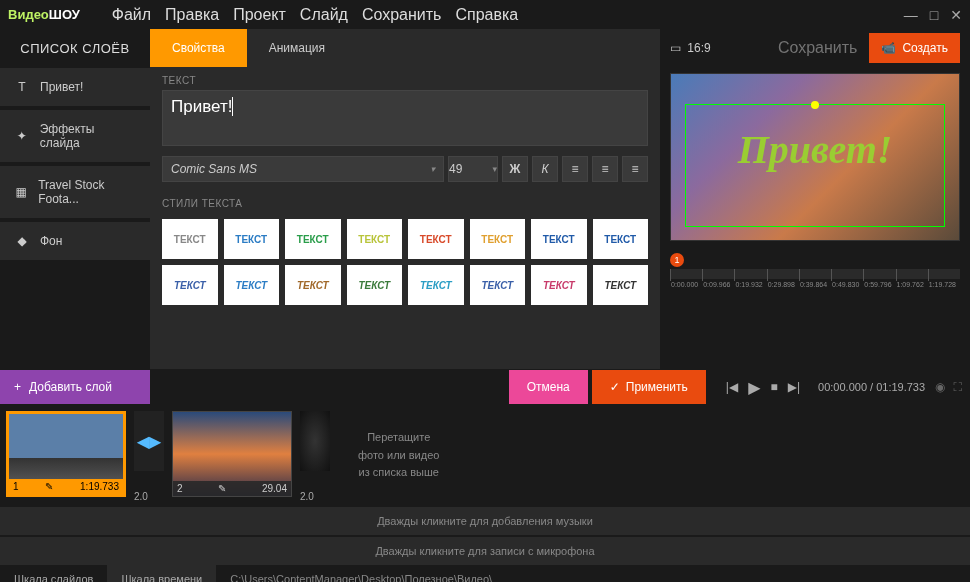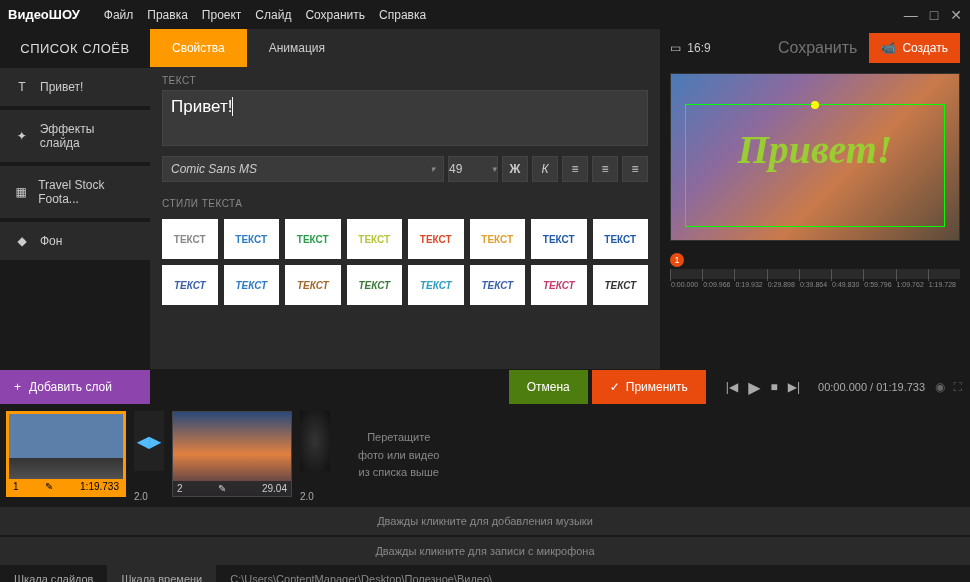--- a/index.html
+++ b/index.html
@@ -1,21 +1,21 @@
 <!DOCTYPE html>
 <html><head>
 <meta charset="utf-8">
 <style>
 *{margin:0;padding:0;box-sizing:border-box;font-family:Arial,sans-serif;user-select:none}
 body{background:#1a1a1a;width:970px;height:582px;overflow:hidden;color:#ccc;font-size:12px}
 .titlebar{height:29px;background:#1a1a1a;display:flex;align-items:center;padding:0 8px}
 .logo{font-weight:bold;font-size:13px}
-.logo .v{color:#ffffff}
+.logo .v{color:#bef264}
 .logo .s{color:#fff}
-.menu{display:flex;gap:14px;margin-left:24px;font-size:12px;color:#ddd}
+.menu{display:flex;gap:14px;margin-left:32px;font-size:16px;color:#ddd}
 .menu span{cursor:pointer}
 .winbtns{margin-left:auto;display:flex;gap:12px;color:#aaa;font-size:14px}
 .winbtns span{cursor:pointer}
 .main{display:flex;height:340px}
 .sidebar{width:150px;background:#1a1a1a}
 .sb-title{text-align:center;padding:12px 0;font-size:13px;color:#ddd;letter-spacing:0.5px}
 .sb-item{display:flex;align-items:center;gap:10px;padding:12px 14px;background:#2a2a2a;margin-bottom:4px;font-size:12px;cursor:pointer}
 .sb-item.active{background:#2a2a2a}
 .sb-icon{width:16px;display:inline-flex;justify-content:center}
 .center{flex:1;background:#2a2a2a;display:flex;flex-direction:column}
@@ -43,21 +43,21 @@
 .preview-text{position:absolute;top:45%;left:50%;transform:translate(-50%,-50%);font-size:40px;font-style:italic;font-weight:bold;color:#9acd32;font-family:'Comic Sans MS',cursive}
 .preview-frame{position:absolute;top:18%;left:5%;right:5%;bottom:8%;border:1px solid #0f0}
 .preview-handle{position:absolute;width:8px;height:8px;background:#ff0;border-radius:50%;top:-4px;left:50%;transform:translateX(-50%)}
 .timeline{margin:6px 10px;position:relative}
 .tl-marker{position:absolute;left:0;top:0;width:14px;height:14px;background:#e94b0f;border-radius:50%;color:#fff;font-size:9px;display:flex;align-items:center;justify-content:center}
 .tl-ruler{height:10px;background:#2a2a2a;margin-top:16px;display:flex;position:relative}
 .tl-tick{flex:1;border-left:1px solid #555;font-size:7px;color:#888;padding-top:12px;text-align:left}
 .actionrow{height:36px;display:flex;align-items:center;background:#1a1a1a}
 .addlayer{background:#8e44ad;color:#fff;padding:10px 14px;font-size:12px;display:flex;align-items:center;gap:8px;cursor:pointer;width:150px}
 .actionspacer{flex:1}
-.cancelbtn{background:#4d7c0f;color:#fff;padding:10px 18px;font-size:12px;cursor:pointer;margin-right:4px}
+.cancelbtn{background:#ec4899;color:#fff;padding:10px 18px;font-size:12px;cursor:pointer;margin-right:4px}
 .applybtn{background:#e94b0f;color:#fff;padding:10px 18px;font-size:12px;display:flex;align-items:center;gap:6px;cursor:pointer;margin-right:10px}
 .playctrl{display:flex;gap:10px;align-items:center;color:#aaa;padding:0 10px}
 .playctrl span{cursor:pointer}
 .timecode{font-size:11px;color:#aaa;margin-left:8px}
 .camicon{margin-left:auto;color:#666;cursor:pointer;margin-right:8px}
 .slides{height:100px;background:#1a1a1a;display:flex;align-items:flex-start;padding:6px;gap:8px}
 .slide{border:3px solid #f90;width:120px;height:86px;background:#2980b9;position:relative;cursor:pointer}
 .slide-road{background:linear-gradient(180deg,#5b7fa8 0%,#5b7fa8 55%,#333 55%,#666 100%)}
 .slide-info{position:absolute;bottom:0;left:0;right:0;background:#f90;color:#000;font-size:10px;padding:2px 4px;display:flex;justify-content:space-between}
 .trans{width:30px;height:60px;background:#222;display:flex;flex-direction:column;align-items:center;justify-content:center;color:#5bf;font-size:16px;cursor:pointer}

